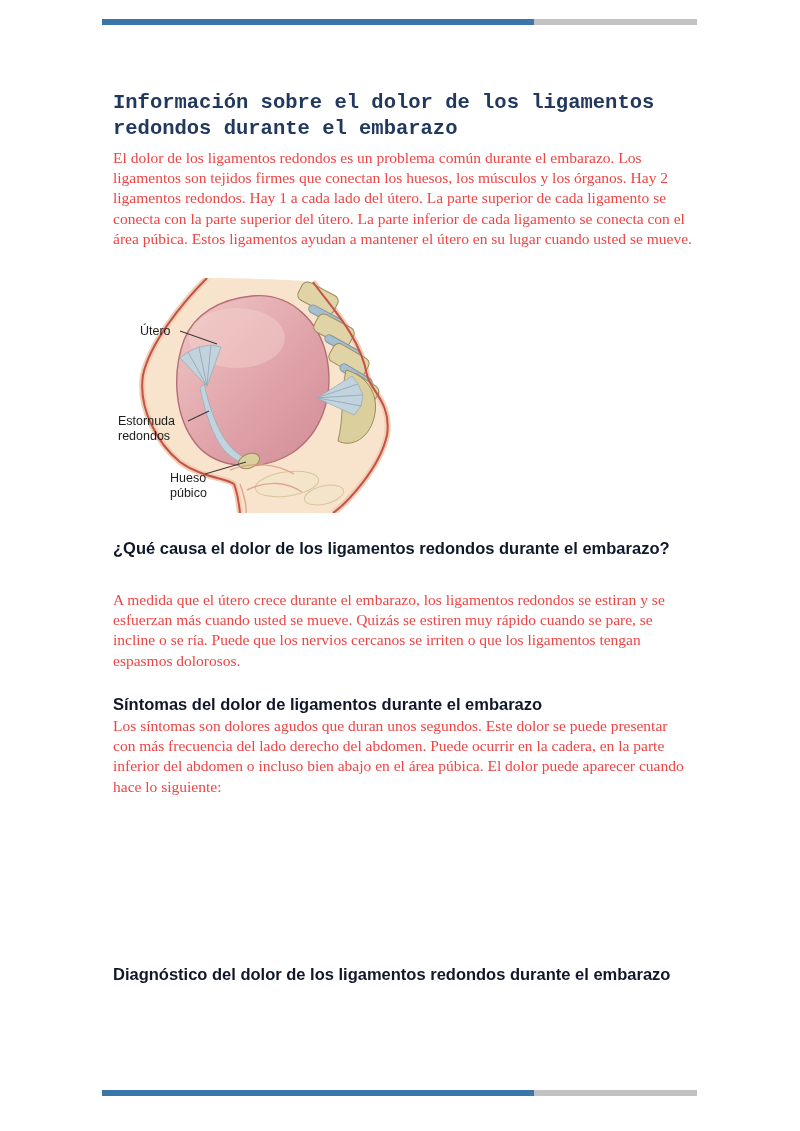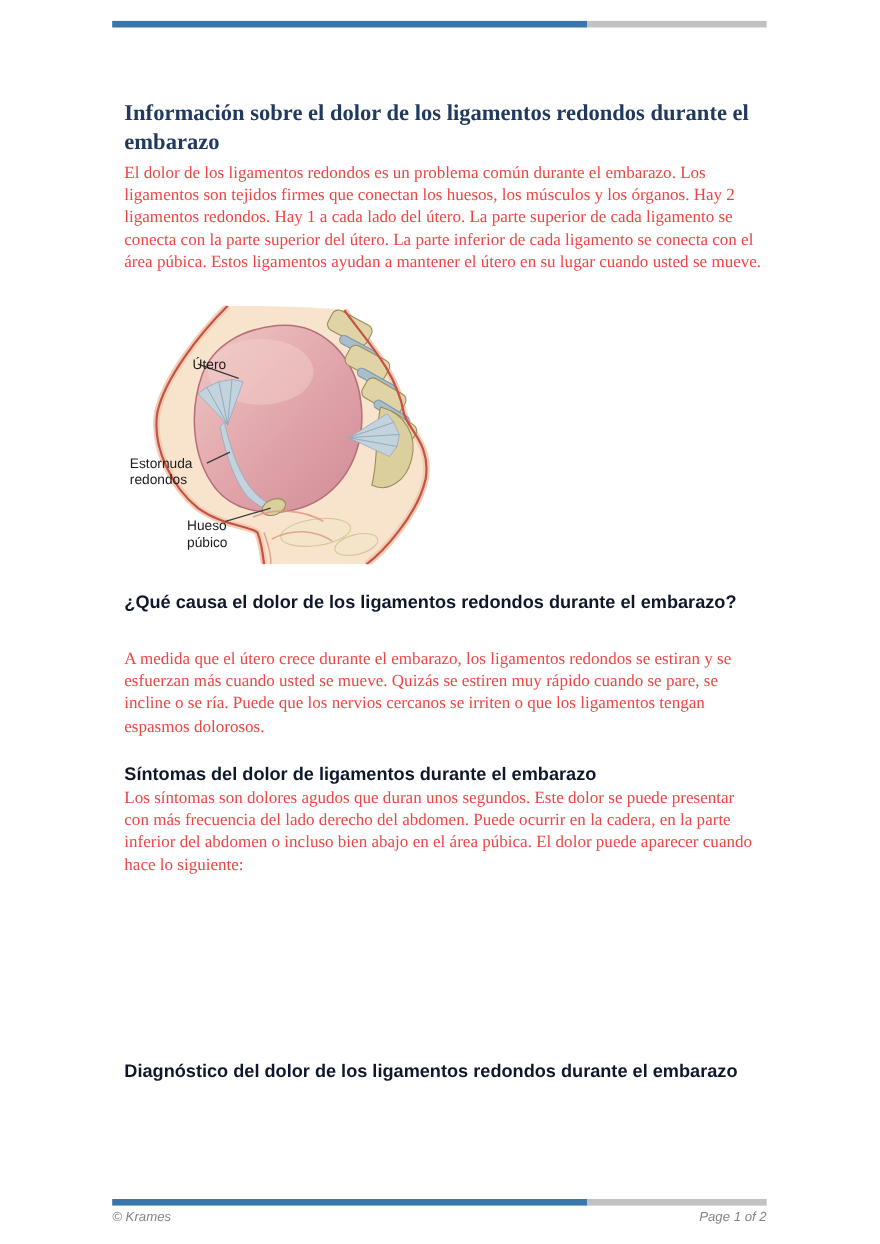--- a/index.html
+++ b/index.html
@@ -14,21 +14,21 @@
   .topbar,.footbar{
     position:absolute;left:102px;width:595px;height:6px;
     display:flex;
   }
   .topbar{top:19px;}
   .footbar{top:1090px;}
   .bar-blue{width:72.6%;height:100%;background:#3b76ab;}
   .bar-gray{flex:1;height:100%;background:#c2c2c2;}
   .content-block{position:absolute;left:113px;width:580px;}
   h1.doc-title{
-    margin:0;font-family:Liberation Serif, serif;
+    margin:0;font-family:Liberation Mono, monospace;
     font-size:20.5px;line-height:26px;font-weight:bold;color:#21395f;
   }
   h2.sec-head{
     margin:0;font-family:"Liberation Sans",sans-serif;
     font-size:16.5px;line-height:24px;font-weight:bold;color:#0f172a;
   }
   p.body-text{
     margin:0;font-size:15.5px;line-height:20.2px;color:#ef4444;
   }
   ul.symptom-list{
@@ -38,21 +38,21 @@
   ul.symptom-list li{line-height:18.6px;padding-left:5px;}
   .figure-wrap{
     position:absolute;left:112px;top:278px;width:340px;height:235px;
   }
   .figure-wrap svg{position:absolute;left:0;top:0;}
   .fig-label{
     position:absolute;
     font-family:"Liberation Sans",sans-serif;
     font-size:12.5px;line-height:15px;color:#1c1c1c;
   }
-  .lbl-uterus{left:28px;top:46px;width:45px;margin-left:35px;}
+  .lbl-uterus{left:28px;top:46px;width:45px;}
   .lbl-ligaments{left:6px;top:136px;width:80px;}
   .lbl-pubic{left:58px;top:193px;width:52px;}
   .footer-row{
     position:absolute;left:102px;top:1099px;width:595px;
     display:flex;justify-content:space-between;
     font-family:"Liberation Sans",sans-serif;
     font-style:italic;font-size:12px;color:#848484;
   }
 </style>
 </head>
@@ -185,18 +185,14 @@
   </div>
 
   <div class="content-block" style="top:962px;">
     <h2 class="sec-head">Diagnóstico del dolor de los ligamentos redondos durante el embarazo</h2>
   </div>
 
   <div class="footbar">
     <div class="bar-blue"></div>
     <div class="bar-gray"></div>
   </div>
-  <div class="footer-row">
-    <span>© Krames</span>
-    <span>Page 1 of 2</span>
-  </div>
 
 </div>
 
 </body></html>

